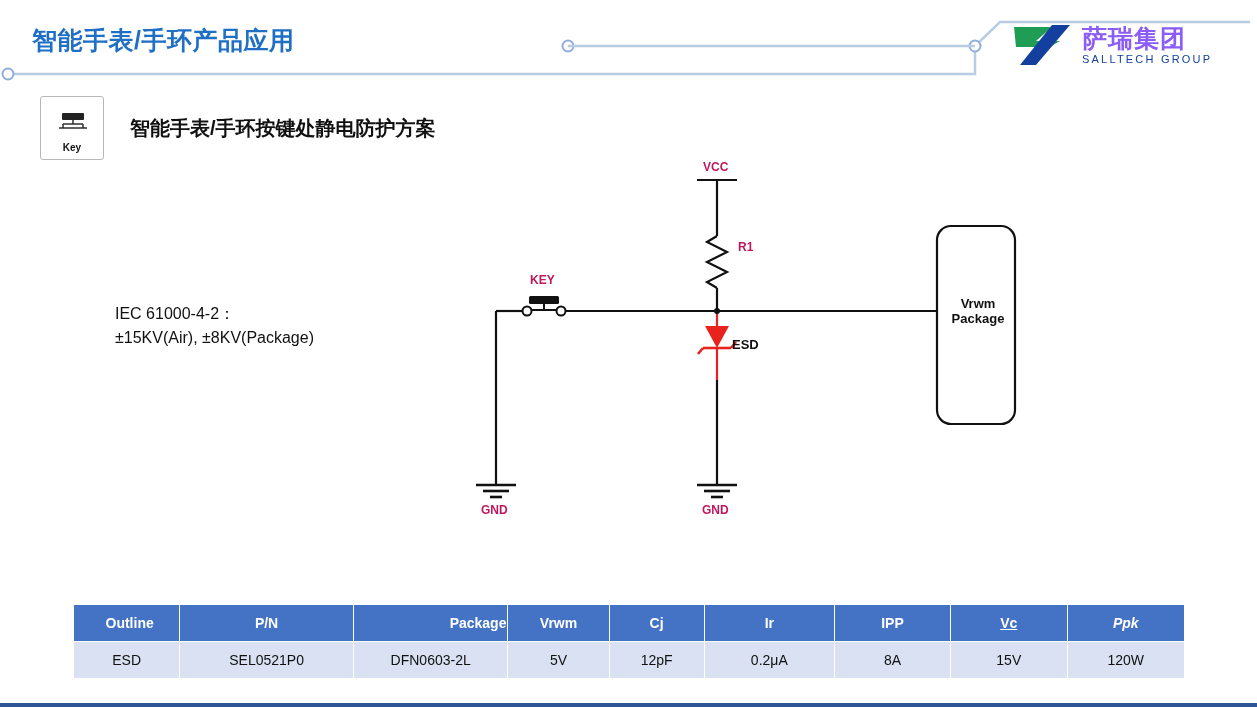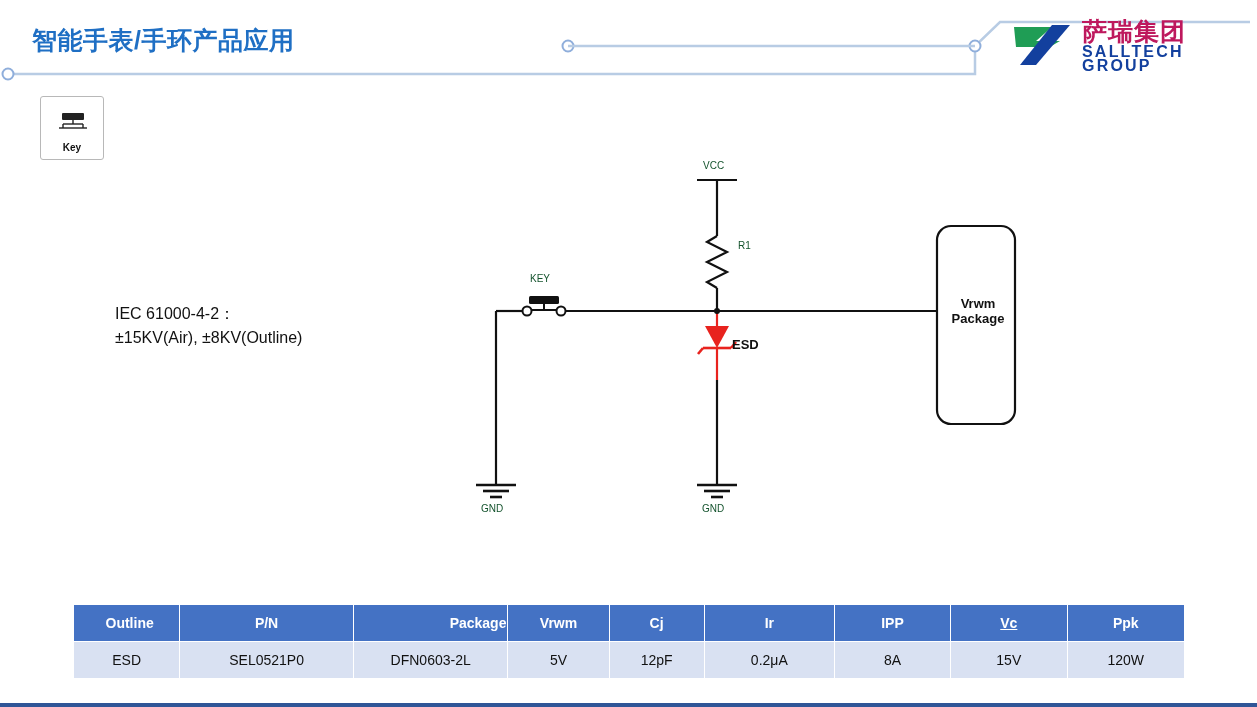--- a/index.html
+++ b/index.html
@@ -56,27 +56,27 @@
     height: 44px;
     position: relative;
     flex: 0 0 auto;
   }
   .logo-text {
     margin-left: 8px;
   }
   .logo-cn {
     font-size: 25px;
     font-weight: bold;
-    color: #be185d;
+    color: #8b5cf6;
     line-height: 27px;
     letter-spacing: 1px;
   }
   .logo-en {
-    font-size: 16px;
-    font-weight: bold;
+    font-size: 11px;
+    font-weight: normal;
     color: #13409E;
     letter-spacing: 2.2px;
     line-height: 14px;
   }
 
   
   .key-card {
     position: absolute;
     left: 40px;
     top: 88px;
@@ -120,23 +120,23 @@
     position: absolute;
     left: 115px;
     top: 294px;
     font-size: 16px;
     color: #111;
     line-height: 24px;
     white-space: nowrap;
   }
   .sch-label {
     position: absolute;
-    font-size: 10px;
-    font-weight: normal;
-    color: #14532d;
+    font-size: 12px;
+    font-weight: bold;
+    color: #be185d;
     white-space: nowrap;
   }
   .esd-label {
     position: absolute;
     font-size: 13px;
     font-weight: bold;
     color: #111;
     white-space: nowrap;
   }
   .next-circuit-text {
@@ -221,24 +221,25 @@
       <rect x="8" y="2" width="22" height="7" rx="1" fill="#222222"></rect>
       <line x1="19" y1="9" x2="19" y2="13" stroke="#222222" stroke-width="1.4"></line>
       <line x1="5" y1="17" x2="33" y2="17" stroke="#222222" stroke-width="1.4"></line>
       <line x1="9" y1="13" x2="9" y2="17" stroke="#222222" stroke-width="1.4"></line>
       <line x1="29" y1="13" x2="29" y2="17" stroke="#222222" stroke-width="1.4"></line>
       <line x1="9" y1="13" x2="29" y2="13" stroke="#222222" stroke-width="1.4"></line>
     </svg>
     <div class="key-label">Key</div>
   </div>
 
+  <div class="subtitle">智能手表/手环按键处静电防护方案</div>
 
   <div class="iec-note">
     <div>IEC 61000-4-2：</div>
-    <div>±15KV(Air), ±8KV(Outline)</div>
+    <div>±15KV(Air), ±8KV(Package)</div>
   </div>
 
   <svg style="position:absolute;left:0;top:0;width:1257px;height:580px;">
 
     <line x1="697" y1="172" x2="737" y2="172" stroke="#111111" stroke-width="2.2"></line>
     <line x1="717" y1="172" x2="717" y2="228" stroke="#111111" stroke-width="2.2"></line>
 
     <polyline points="717,228 707,234 727,244 707,254 727,264 707,274 717,280" fill="none" stroke="#111111" stroke-width="2.2"></polyline>
     <line x1="717" y1="280" x2="717" y2="302" stroke="#111111" stroke-width="2.2"></line>
 
@@ -290,21 +291,21 @@
     <thead>
       <tr>
         <th style="width:102px;padding-left:7px;">Outline</th>
         <th style="width:180px;">P/N</th>
         <th style="width:160px;text-align:right;">Package</th>
         <th style="width:104px;">Vrwm</th>
         <th style="width:98px;">Cj</th>
         <th style="width:136px;">Ir</th>
         <th style="width:122px;">IPP</th>
         <th style="width:122px;text-decoration:underline;">Vc</th>
-        <th style="width:122px;">Ppk</th>
+        <th style="width:122px;font-style:italic;">Ppk</th>
       </tr>
     </thead>
     <tbody>
       <tr>
         <td>ESD</td>
         <td>SEL0521P0</td>
         <td>DFN0603-2L</td>
         <td>5V</td>
         <td>12pF</td>
         <td>0.2μA</td>

